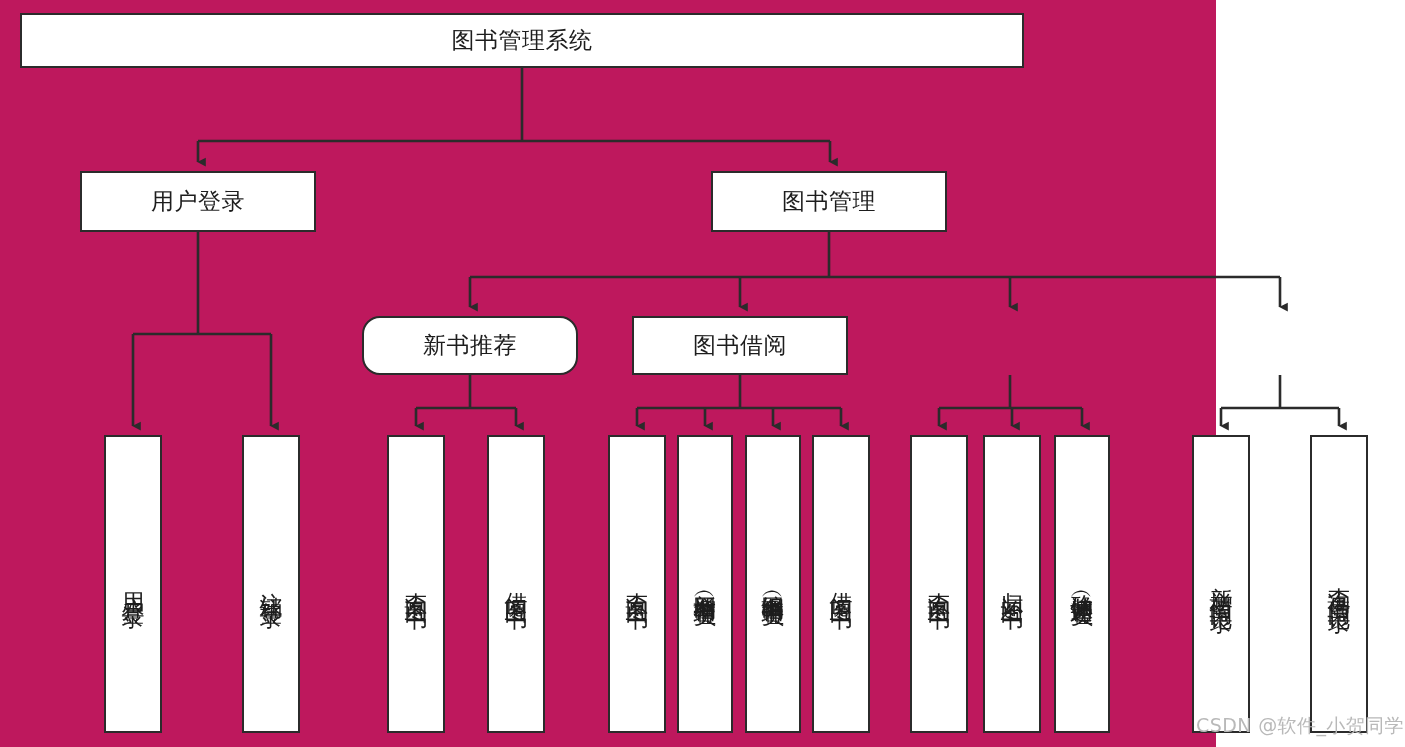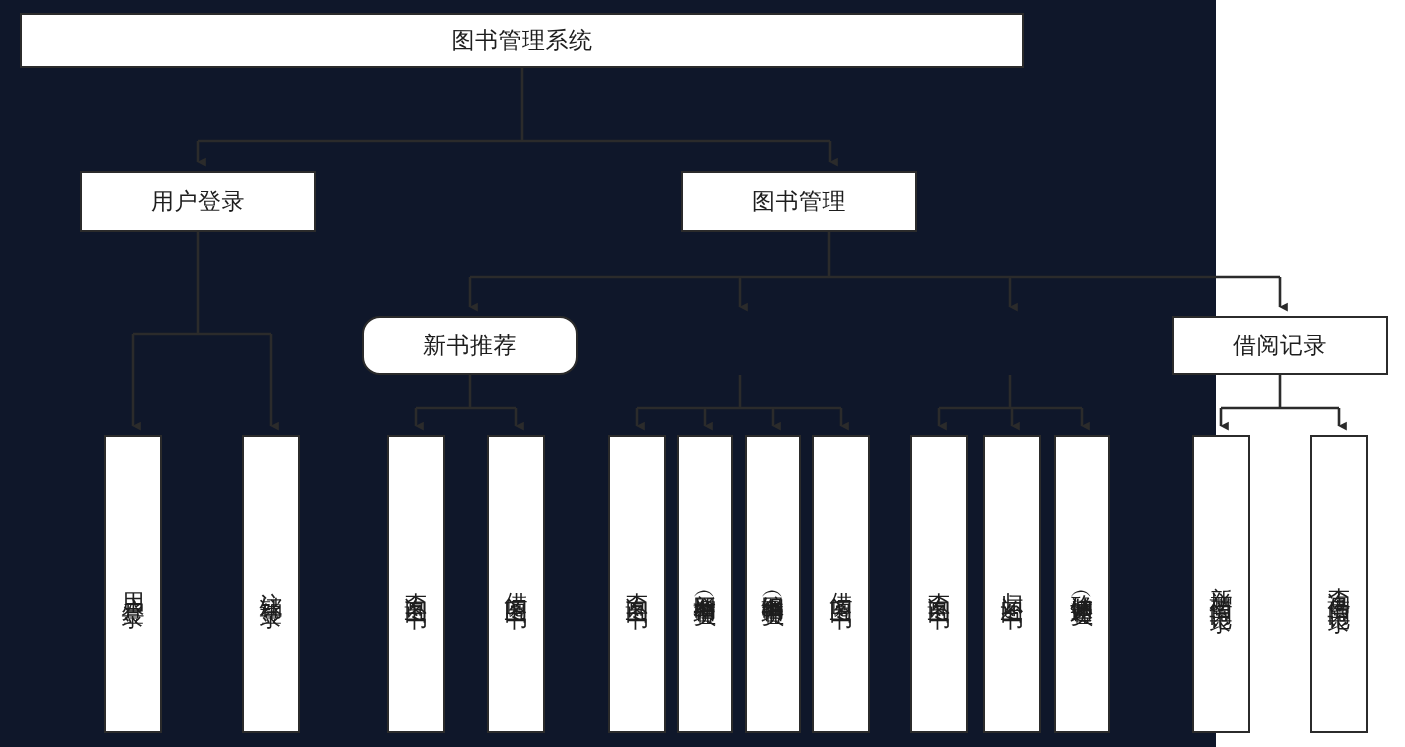--- a/index.html
+++ b/index.html
@@ -10,21 +10,21 @@
   body {
     width: 1405px;
     height: 747px;
     font-family: "DejaVu Sans", "Liberation Sans", sans-serif;
     overflow: hidden;
   }
   #diagram-root {
     position: relative;
     width: 1216px;
     height: 747px;
-    background: #0f172a;
+    background: #be185d;
   }
   svg.wire-layer {
     position: absolute;
     left: 0;
     top: 0;
     width: 1405px;
     height: 747px;
   }
   .node-box {
     position: absolute;
@@ -126,29 +126,29 @@
     </g>
   </svg>
 
   <div class="node-box horizontal" style="left:20px; top:13px; width:1004px; height:55px;">
     <span class="node-label">图书管理系统</span>
   </div>
 
   <div class="node-box horizontal" style="left:80px; top:171px; width:236px; height:61px;">
     <span class="node-label">用户登录</span>
   </div>
-  <div class="node-box horizontal" style="left:681px; top:171px; width:236px; height:61px;">
+  <div class="node-box horizontal" style="left:711px; top:171px; width:236px; height:61px;">
     <span class="node-label">图书管理</span>
   </div>
 
   <div class="node-box horizontal" style="left:362px; top:316px; width:216px; height:59px;border-radius:18px;">
     <span class="node-label">新书推荐</span>
   </div>
-  <div class="node-box horizontal" style="left:1172px; top:316px; width:216px; height:59px;">
-    <span class="node-label">借阅记录</span>
+  <div class="node-box horizontal" style="left:632px; top:316px; width:216px; height:59px;">
+    <span class="node-label">图书借阅</span>
   </div>
 
   <div class="node-box vertical" style="left:104px; top:435px; width:58px; height:298px;">
     <span class="node-label">用户登录</span>
   </div>
   <div class="node-box vertical" style="left:242px; top:435px; width:58px; height:298px;">
     <span class="node-label">注销登录</span>
   </div>
 
   <div class="node-box vertical" style="left:387px; top:435px; width:58px; height:298px;">
@@ -181,14 +181,15 @@
     <span class="node-label">确认归还（管理员）</span>
   </div>
 
   <div class="node-box vertical" style="left:1192px; top:435px; width:58px; height:298px;">
     <span class="node-label">新增借阅记录</span>
   </div>
   <div class="node-box vertical" style="left:1310px; top:435px; width:58px; height:298px;">
     <span class="node-label">查询借阅记录</span>
   </div>
 
+  <div class="watermark" style="left:1196px; top:713px;">CSDN @软件_小贺同学</div>
 
 </div>
 
 </body></html>

